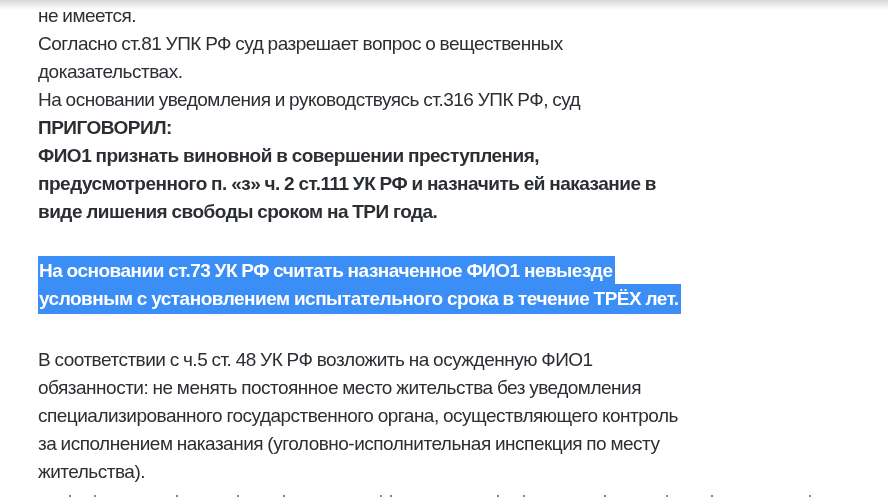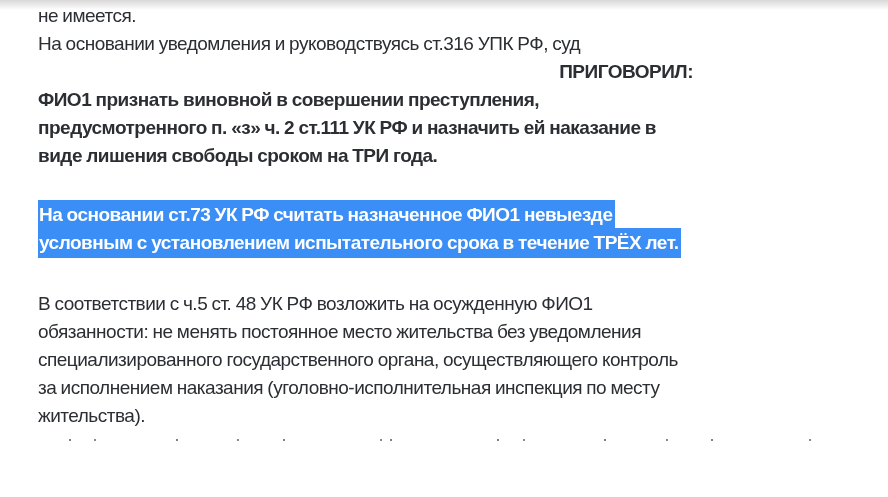--- a/index.html
+++ b/index.html
@@ -36,21 +36,21 @@
   }
   .para {
     margin: 0;
     font-size: 19px;
     line-height: 28px;
     letter-spacing: -0.5px;
     word-spacing: -0.5px;
     color: var(--text-color);
   }
   .bold { font-weight: bold; }
-  .center { text-align: right; }
+  .center { text-align: left; }
   .gap-a { height: 31px; }
   .gap-b { height: 33px; }
   .selection {
     background: var(--sel-bg);
     color: var(--sel-fg);
     padding: 4px 2px 5px 1px;
     -webkit-box-decoration-break: clone;
     box-decoration-break: clone;
   }
   
@@ -68,20 +68,21 @@
     background-repeat: no-repeat;
   }
 </style>
 </head>
 <body>
 
 <div class="top-shadow"></div>
 
 <div class="doc">
   <p class="para">не имеется.</p>
+  <p class="para">Согласно ст.81 УПК РФ суд разрешает вопрос о вещественных доказательствах.</p>
   <p class="para">На основании уведомления и руководствуясь ст.316 УПК РФ, суд</p>
   <p class="para bold center">ПРИГОВОРИЛ:</p>
   <p class="para bold">ФИО1 признать виновной в совершении преступления, предусмотренного п. «з» ч. 2 ст.111 УК РФ и назначить ей наказание в виде лишения свободы сроком на ТРИ года.</p>
   <div class="gap-a"></div>
   <p class="para bold"><span class="selection">На основании ст.73 УК РФ считать назначенное ФИО1 невыезде условным с установлением испытательного срока в течение ТРЁХ лет.</span></p>
   <div class="gap-b"></div>
   <p class="para">В соответствии с ч.5 ст. 48 УК РФ возложить на осужденную ФИО1 обязанности: не менять постоянное место жительства без уведомления специализированного государственного органа, осуществляющего контроль за исполнением наказания (уголовно-исполнительная инспекция по месту жительства).</p>
   <div class="clipped-line"></div>
 </div>
 

